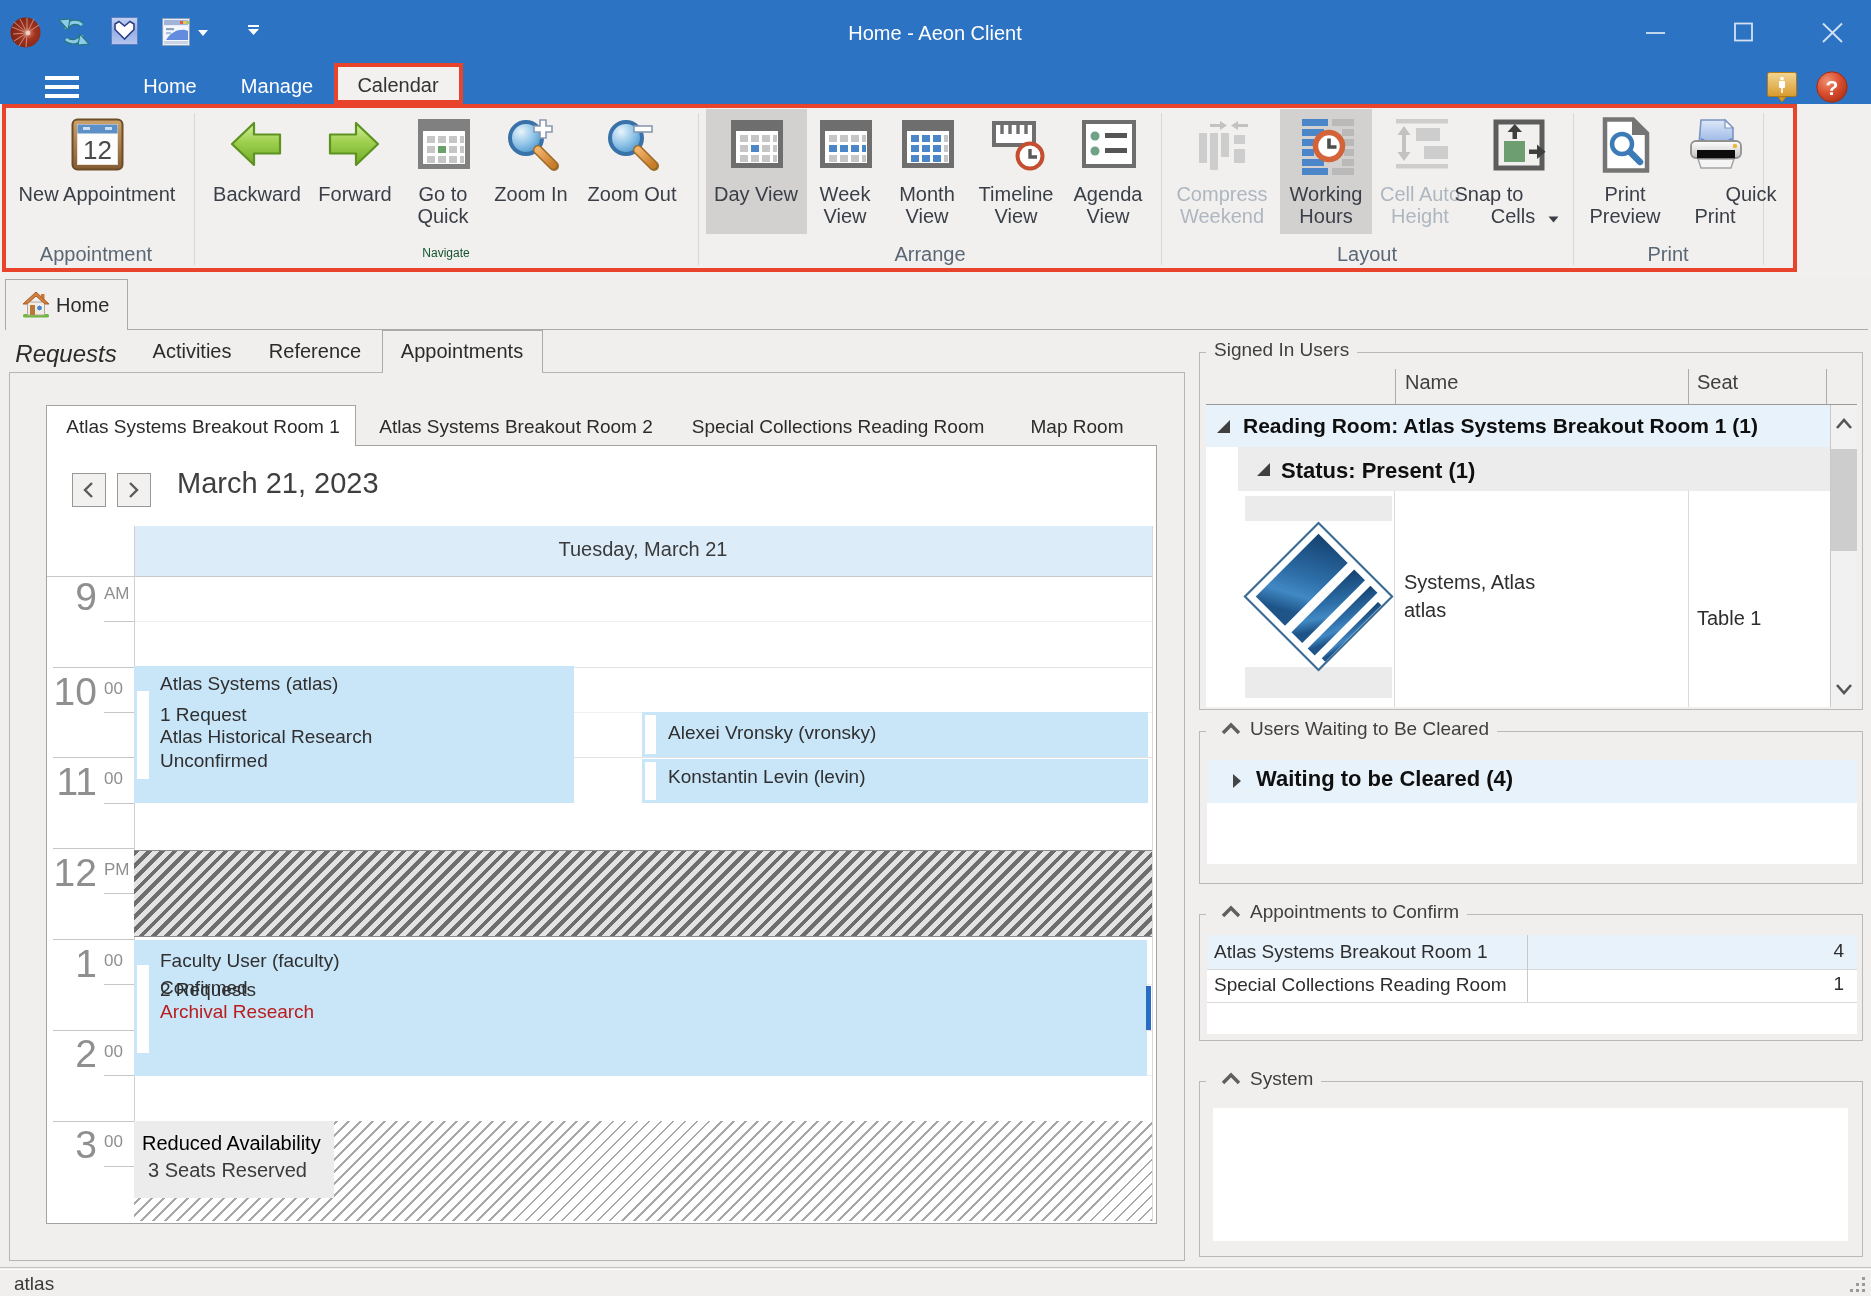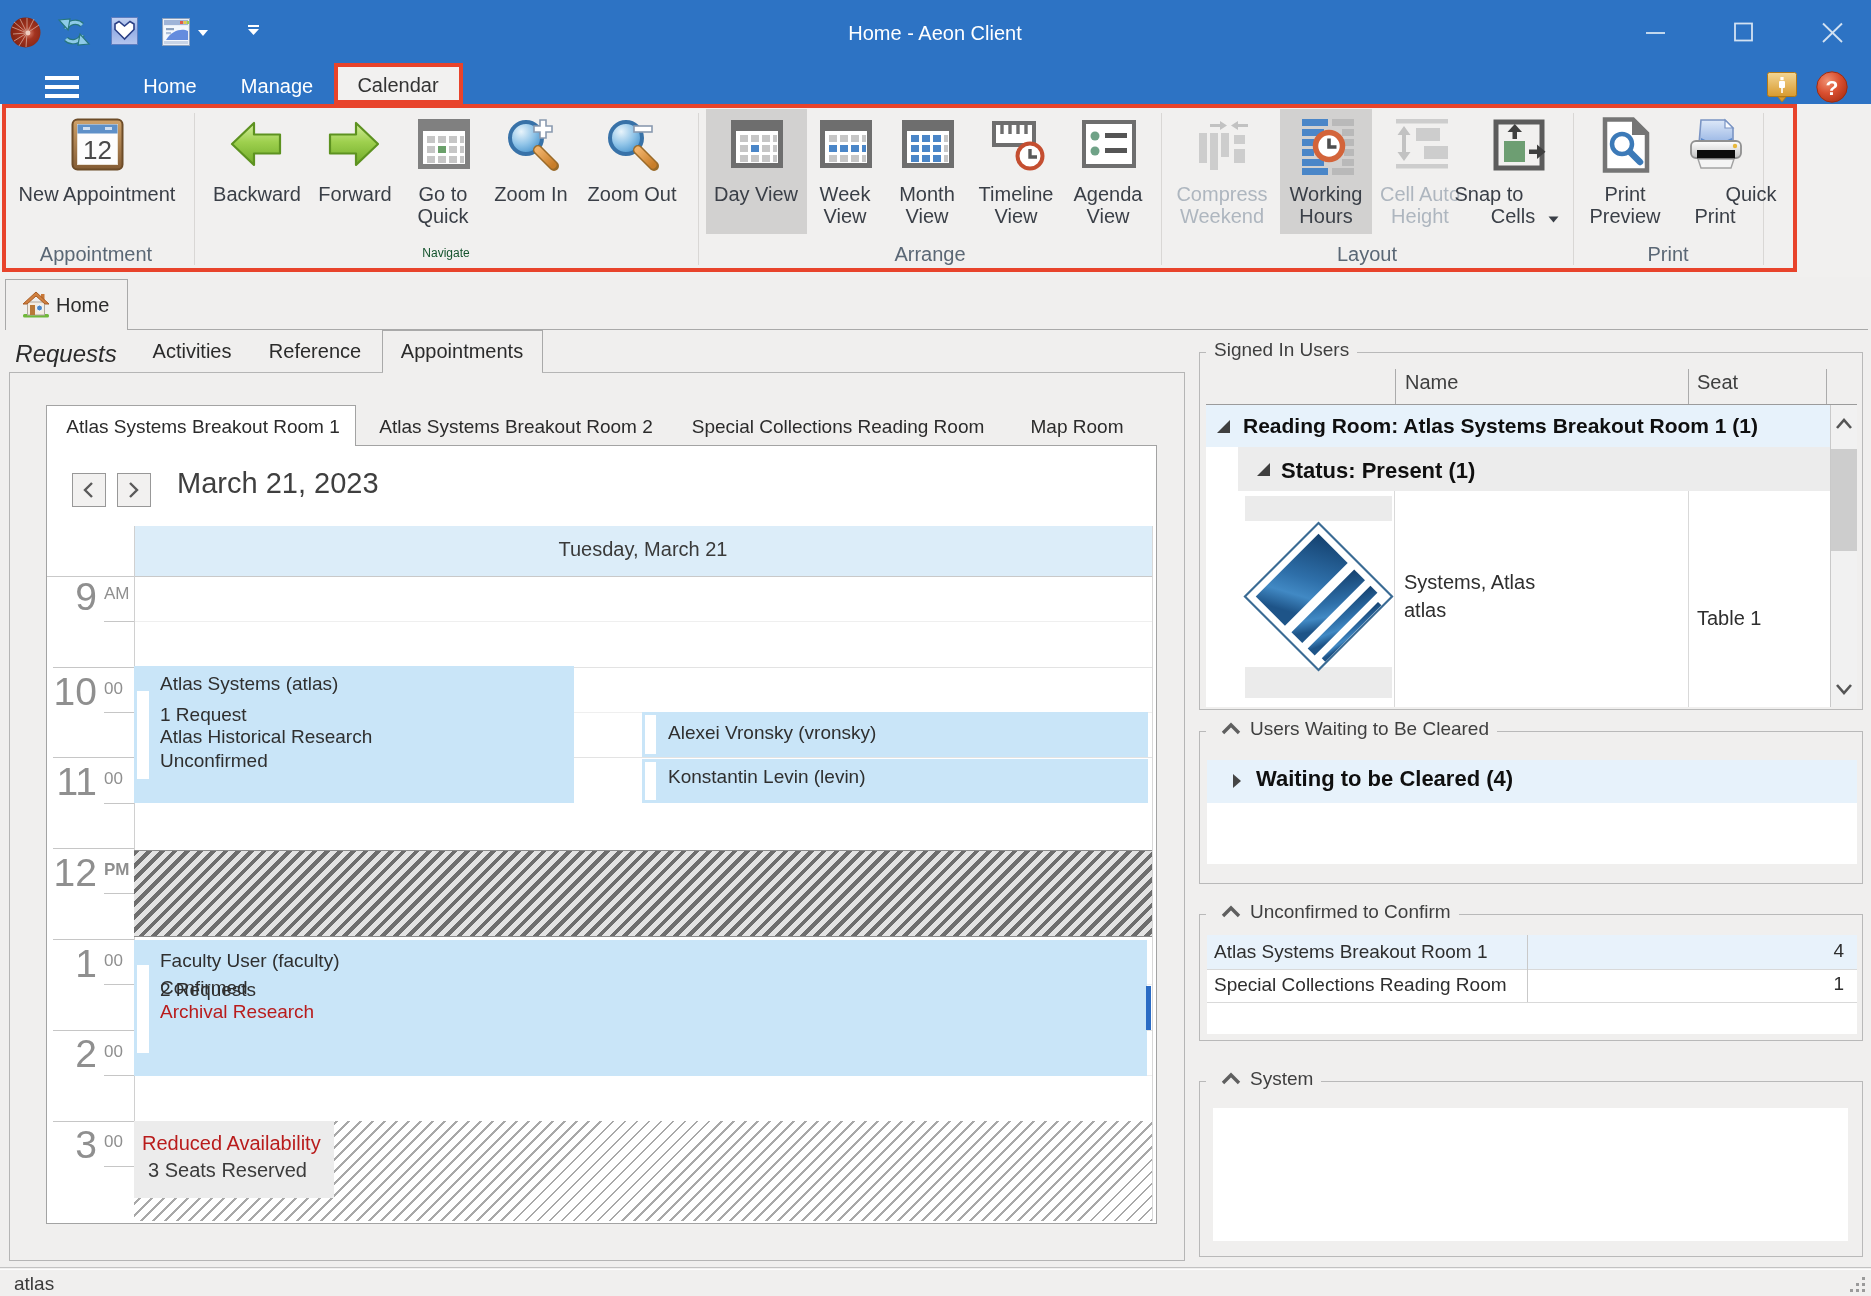--- a/index.html
+++ b/index.html
@@ -495,21 +495,21 @@
  .hr { position:absolute; width:60px; text-align:right; font-size:39px; color:#8f8f8f; line-height:1; }
  .mn { position:absolute; font-size:17px; color:#8f8f8f; }
 </style>
 <div class="hr" style="left:37px;top:577px;">9</div>
 <div class="mn" style="left:104px;top:584px;">AM</div>
 <div class="hr" style="left:37px;top:672px;">10</div>
 <div class="mn" style="left:104px;top:679px;">00</div>
 <div class="hr" style="left:37px;top:762px;">11</div>
 <div class="mn" style="left:104px;top:769px;">00</div>
 <div class="hr" style="left:37px;top:853px;">12</div>
-<div class="mn" style="left:104px;top:860px;font-weight:bold;">PM</div>
+<div class="mn" style="left:104px;top:860px;">PM</div>
 <div class="hr" style="left:37px;top:944px;">1</div>
 <div class="mn" style="left:104px;top:951px;">00</div>
 <div class="hr" style="left:37px;top:1034px;">2</div>
 <div class="mn" style="left:104px;top:1042px;">00</div>
 <div class="hr" style="left:37px;top:1125px;">3</div>
 <div class="mn" style="left:104px;top:1132px;">00</div>
 
 <div class="abs" style="left:134px;top:850px;width:1018px;height:87px;
   background:repeating-linear-gradient(135deg,#6e6e6e 0 4px,#e3e3e3 4px 9px);
   border-top:1px solid #8a8a8a;border-bottom:1px solid #8a8a8a;"></div>
@@ -532,21 +532,21 @@
 <div class="abs" style="left:137px;top:965px;width:12px;height:88px;background:#fff;"></div>
 <div class="abs" style="left:1146px;top:986px;width:5px;height:44px;background:#2a6bc4;"></div>
 <div class="lbl" style="left:160px;top:950px;font-size:19px;color:#2f2f2f;">Faculty User (faculty)</div>
 <div class="lbl" style="left:160px;top:979px;font-size:19px;color:#2f2f2f;">2 Requests</div>
 <div class="lbl" style="left:160px;top:1001px;font-size:19px;color:#b91c1c;">Archival Research</div>
 <div class="lbl" style="left:160px;top:977px;font-size:19px;color:#2f2f2f;">Confirmed</div>
 
 <div class="abs" style="left:134px;top:1121px;width:1018px;height:100px;
   background:repeating-linear-gradient(135deg,#fff 0 6.5px,#a8a8a8 6.5px 8.5px);"></div>
 <div class="abs" style="left:134px;top:1121px;width:200px;height:77px;background:#ececec;"></div>
-<div class="lbl" style="left:142px;top:1132px;font-size:20px;color:#b91c1c;">Reduced Availability</div>
+<div class="lbl" style="left:142px;top:1132px;font-size:20px;color:#000000;">Reduced Availability</div>
 <div class="lbl" style="left:148px;top:1159px;font-size:20px;color:#3b3b3b;">3 Seats Reserved</div>
 
 <style>
  .gbox { position:absolute; border:1px solid #b9b9b9; }
  .glbl { position:absolute; background:#f0efee; padding:0 8px; font-size:19px; color:#3f3f3f; white-space:nowrap; }
  .chev { position:absolute; }
 </style>
 
 <div class="gbox" style="left:1199px;top:352px;width:664px;height:358px;"></div>
 <div class="glbl" style="left:1206px;top:339px;">Signed In Users</div>
@@ -612,21 +612,21 @@
     <path d="M2 11 L10 3 L18 11" fill="none" stroke="#5f5f5f" stroke-width="3.4"></path>
   </svg>
 <div class="abs" style="left:1207px;top:760px;width:650px;height:43px;background:#e7f2fb;"></div>
 <div class="abs" style="left:1207px;top:803px;width:650px;height:61px;background:#fff;"></div>
 <svg class="chev" style="left:1232px;top:773px;" width="10" height="16" viewBox="0 0 10 16">
     <path d="M1 1 L9 8 L1 15 Z" fill="#454545"></path>
   </svg>
 <div class="lbl" style="left:1256px;top:766px;font-size:22px;font-weight:bold;color:#0f0f0f;">Waiting to be Cleared (4)</div>
 
 <div class="gbox" style="left:1199px;top:914px;width:664px;height:127px;"></div>
-<div class="glbl" style="left:1206px;top:901px;padding-left:44px;">Unconfirmed to Confirm</div>
+<div class="glbl" style="left:1206px;top:901px;padding-left:44px;">Appointments to Confirm</div>
 <svg class="chev" style="left:1221px;top:905px;" width="20" height="13" viewBox="0 0 20 13">
     <path d="M2 11 L10 3 L18 11" fill="none" stroke="#5f5f5f" stroke-width="3.4"></path>
   </svg>
 <div class="abs" style="left:1207px;top:935px;width:650px;height:99px;background:#fff;"></div>
 <div class="abs" style="left:1207px;top:935px;width:650px;height:34px;background:#e8f2fb;"></div>
 <div class="abs" style="left:1207px;top:969px;width:650px;height:1px;background:#d9d9d9;"></div>
 <div class="abs" style="left:1207px;top:1002px;width:650px;height:1px;background:#d9d9d9;"></div>
 <div class="abs" style="left:1527px;top:935px;width:1px;height:67px;background:#c9c9c9;"></div>
 <div class="lbl" style="left:1214px;top:941px;font-size:19px;color:#2e2e2e;">Atlas Systems Breakout Room 1</div>
 <div class="lbl" style="left:1844px;top:940px;font-size:19px;color:#2e2e2e;transform:translateX(-100%);">4</div>

